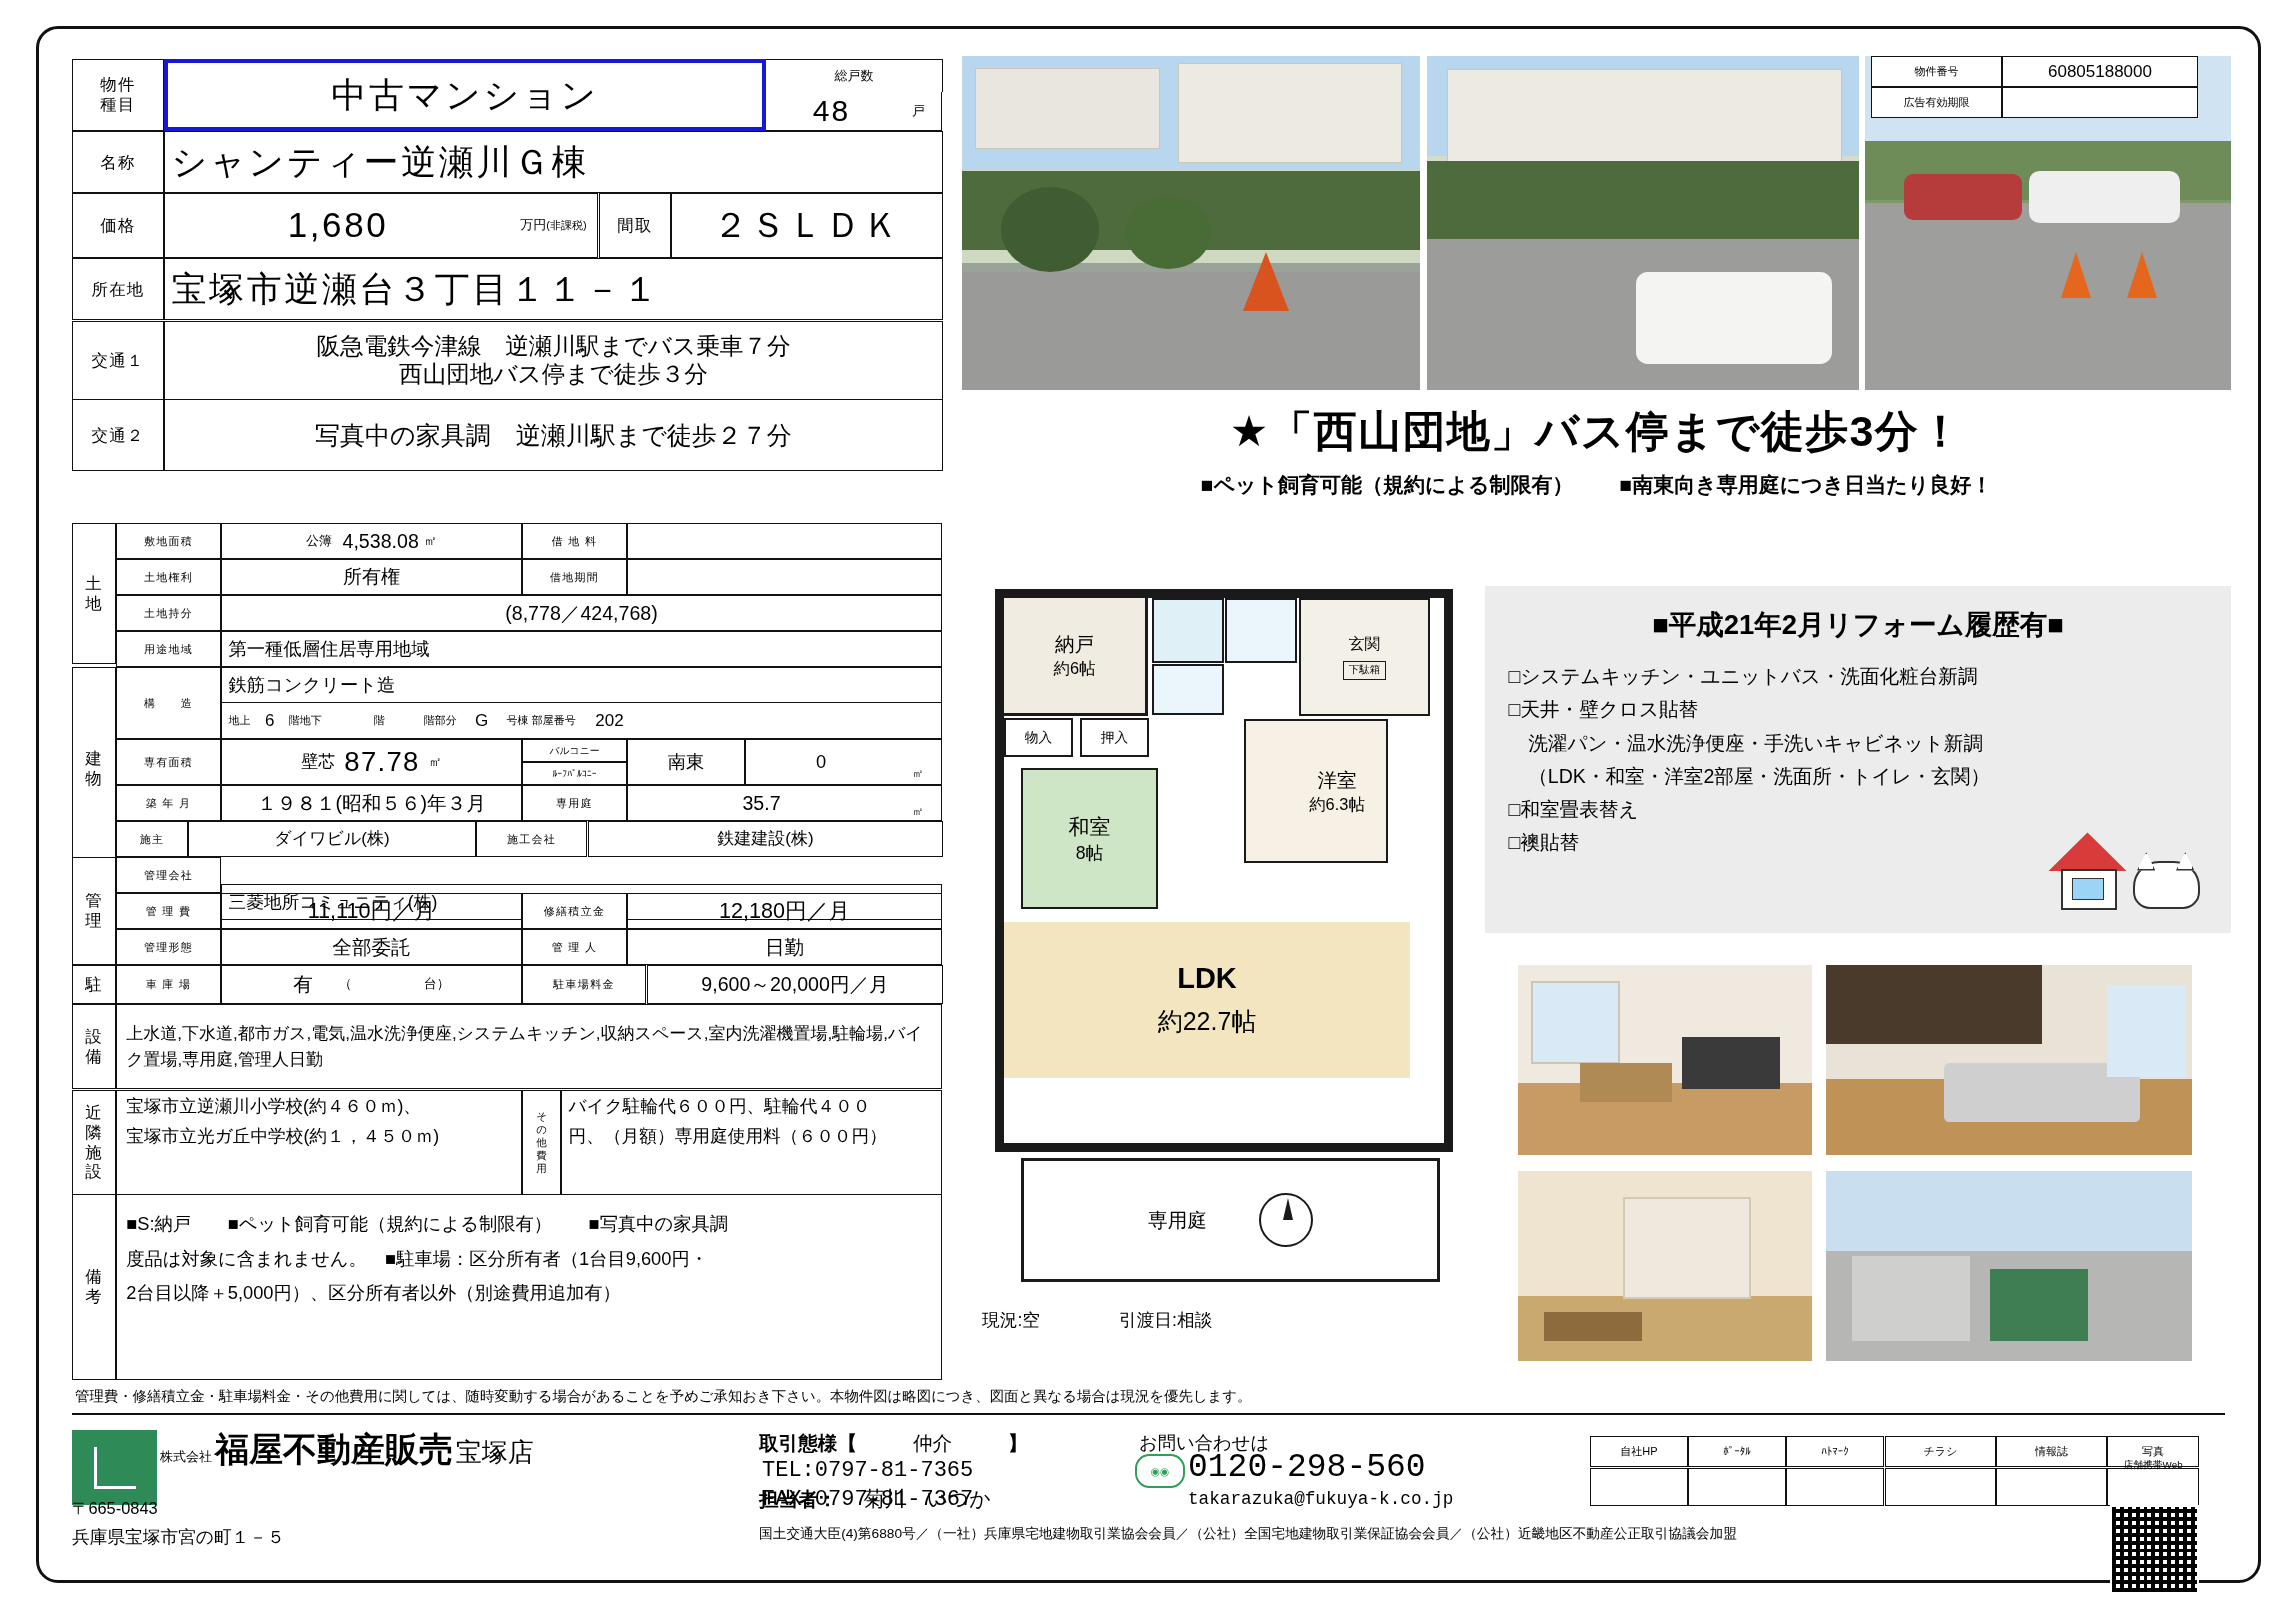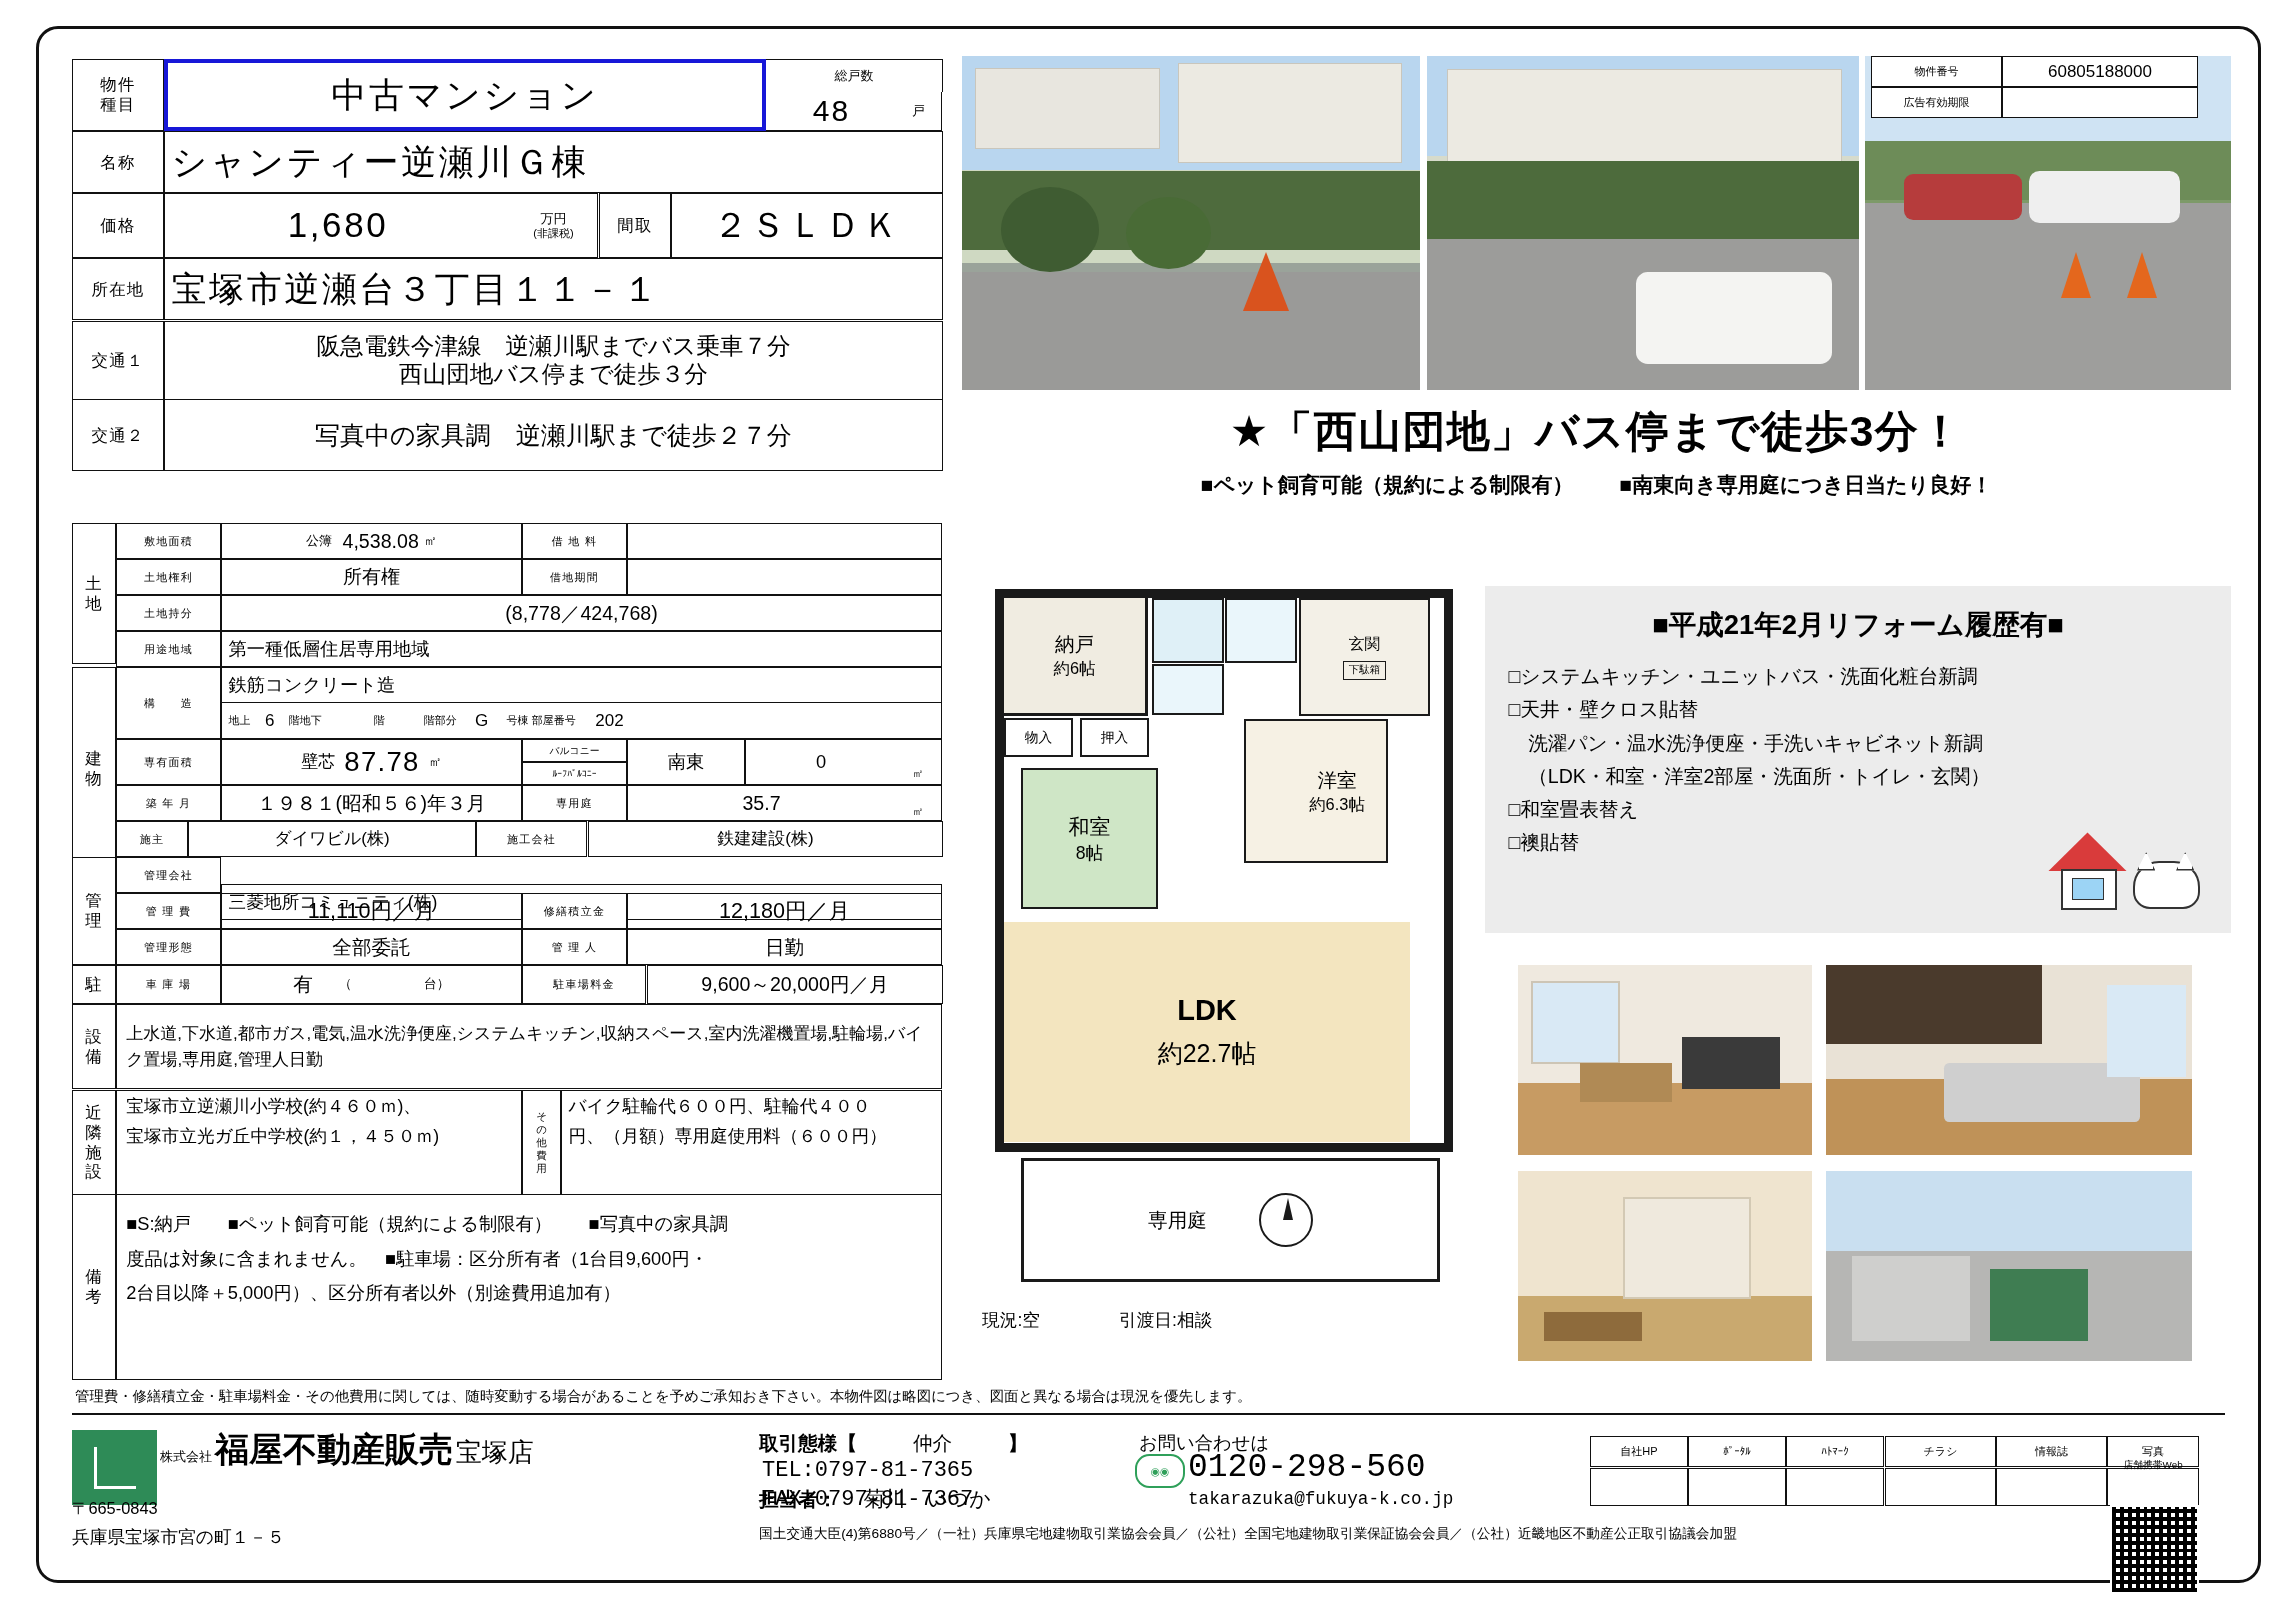--- a/index.html
+++ b/index.html
@@ -54,21 +54,21 @@
   <div class="cell left" style="left:164px;top:131px;width:779px;height:62px;">
     <span class="huge">シャンティー逆瀬川Ｇ棟</span>
   </div>
 
   <div class="cell lbl" style="left:72px;top:193px;width:92px;height:65px;">
     <span>価格</span>
   </div>
   <div class="cell" style="left:164px;top:193px;width:347px;height:65px;border-right:none;">
     <span class="huge">1,680</span>
   </div>
-  <div class="cell nb" style="left:510px;top:193px;width:88px;height:65px;border-top:1.3px solid #111;border-bottom:1.3px solid #111;border-right:1.3px solid #111;flex-direction:column;">
+  <div class="cell nb" style="left:510px;top:193px;width:88px;height:65px;border-top:1.3px solid #111;border-bottom:1.3px solid #111;border-right:1.3px solid #111;flex-direction:row;">
     <span class="sm">万円</span>
     <span class="xs">(非課税)</span>
   </div>
   <div class="cell lbl" style="left:599px;top:193px;width:72px;height:65px;">
     <span>間取</span>
   </div>
   <div class="cell" style="left:671px;top:193px;width:272px;height:65px;">
     <span class="huge">２ＳＬＤＫ</span>
   </div>
 
@@ -371,21 +371,21 @@
     <div style="position:absolute;left:262px;top:137px;width:144px;height:144px;background:#f6f1e4;border:2.6px solid #1a1a1a;box-sizing:border-box;display:flex;flex-direction:column;align-items:center;justify-content:center;padding-left:42px;">
       <span style="font-size:19.6px;">洋室</span>
       <span style="font-size:16.4px;">約6.3帖</span>
     </div>
 
     <div style="position:absolute;left:39px;top:186px;width:137px;height:141px;background:#cfe6c6;border:2.6px solid #1a1a1a;box-sizing:border-box;display:flex;flex-direction:column;align-items:center;justify-content:center;">
       <span style="font-size:21px;">和室</span>
       <span style="font-size:17.7px;">8帖</span>
     </div>
 
-    <div style="position:absolute;left:22px;top:340px;width:406px;height:220px;background:#f3e5bf;display:flex;flex-direction:column;align-items:center;justify-content:center;gap:10px;">
+    <div style="position:absolute;left:22px;top:340px;width:406px;height:156px;background:#f3e5bf;display:flex;flex-direction:column;align-items:center;justify-content:center;gap:10px;">
       <span style="font-size:29px;font-weight:bold;">LDK</span>
       <span style="font-size:25px;">約22.7帖</span>
     </div>
 
     <div style="position:absolute;left:39px;top:576px;width:419px;height:124px;border:3.3px solid #1a1a1a;box-sizing:border-box;display:flex;align-items:center;justify-content:center;gap:52px;">
       <span style="font-size:19.6px;">専用庭</span>
       <span style="display:inline-block;width:50px;height:50px;border:2.6px solid #1a1a1a;border-radius:50%;position:relative;">
         <span style="position:absolute;left:22px;top:2.6px;width:0;height:0;border-left:5.2px solid transparent;border-right:5.2px solid transparent;border-bottom:22px solid #1a1a1a;"></span>
       </span>
     </div>

